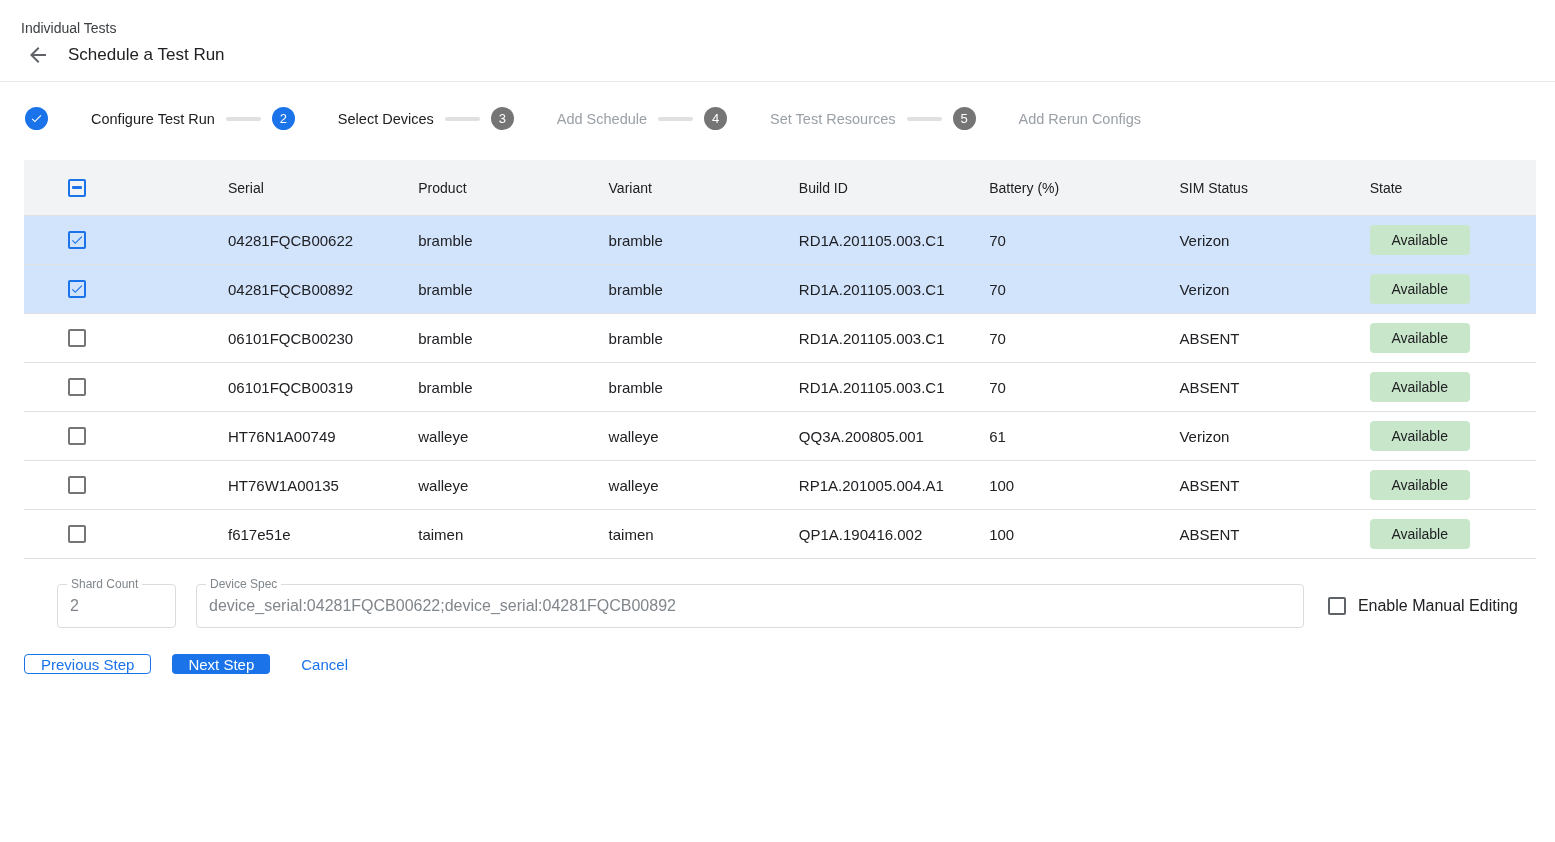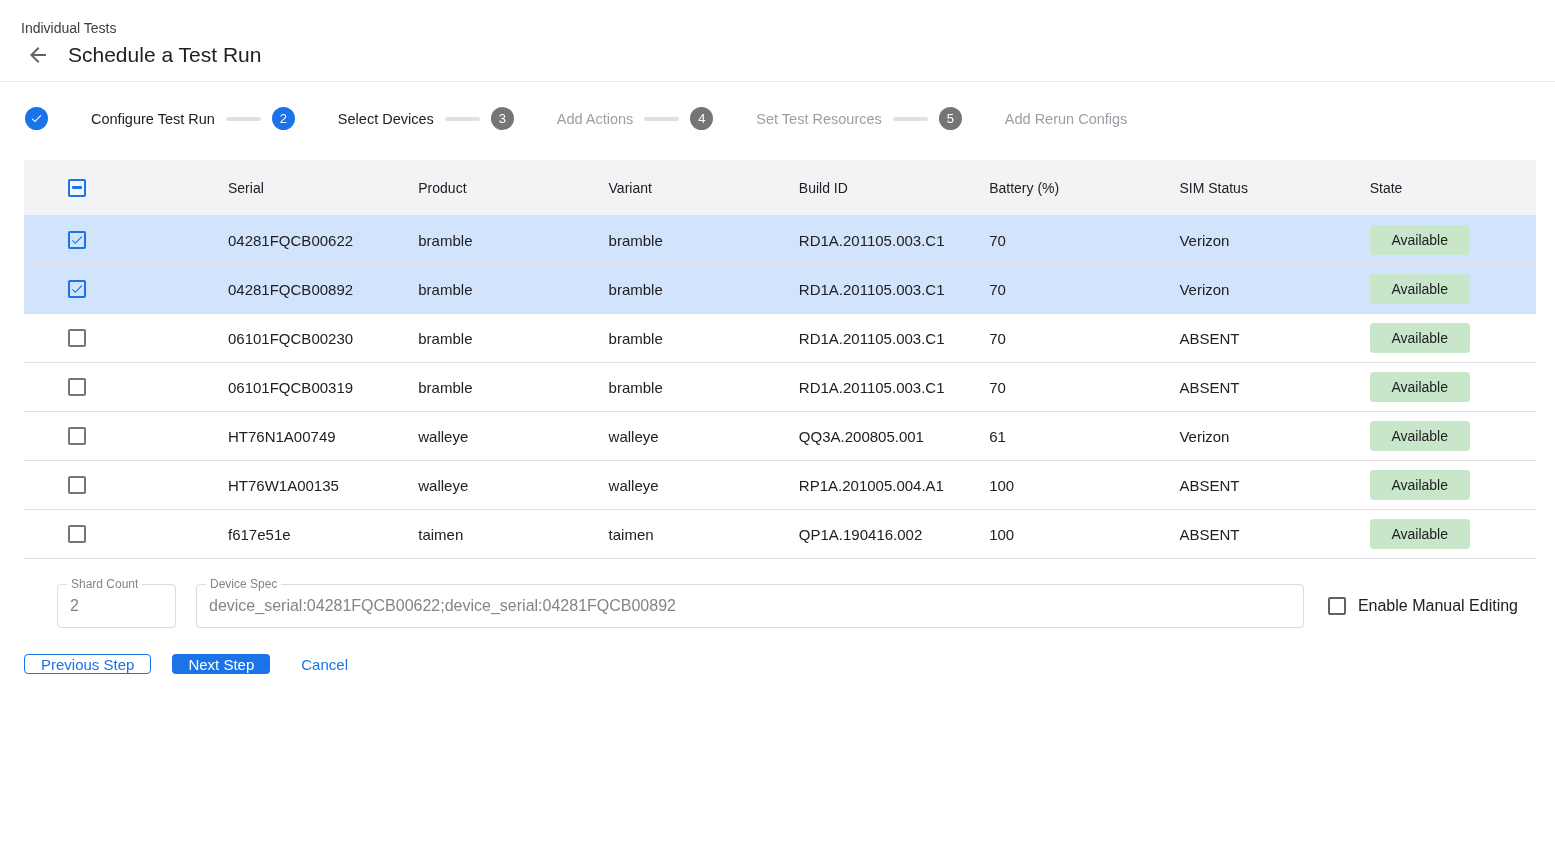--- a/index.html
+++ b/index.html
@@ -22,21 +22,21 @@
     width:1555px;height:842px;overflow:hidden;background:#fff;
     font-family:"Liberation Sans","DejaVu Sans",sans-serif;color:var(--text);
   }
 
   
   .page-header{padding:20px 24px 0 21px;}
   .breadcrumb{font-size:14px;color:#3c4043;}
   .title-row{display:flex;align-items:center;margin-top:7px;padding-bottom:14px;}
   .back-btn{width:24px;height:24px;margin-left:5px;border:none;background:none;padding:0;cursor:pointer;}
   .back-btn svg{width:24px;height:24px;fill:var(--icon-gray);}
-  .page-title{font-size:21px;font-weight:400;color:var(--text);margin-left:18px;}
+  .page-title{font-size:17px;font-weight:400;color:var(--text);margin-left:18px;}
   .header-divider{border:none;border-top:1px solid #e8eaed;margin:0;}
 
   
   .stepper{display:flex;align-items:center;margin:25px 0 0 25px;height:23px;}
   .step{display:flex;align-items:center;cursor:pointer;gap:33px;}
   .step-circle{
     width:23px;height:23px;border-radius:50%;flex:0 0 23px;
     display:flex;align-items:center;justify-content:center;
     color:#fff;font-size:13px;font-weight:500;background:var(--pending);
   }
@@ -128,21 +128,21 @@
     <div class="step-label">Configure Test Run</div>
   </div>
 <div class="step-connector"></div>
   <div class="step active">
     <div class="step-circle">2</div>
     <div class="step-label">Select Devices</div>
   </div>
 <div class="step-connector"></div>
   <div class="step pending">
     <div class="step-circle">3</div>
-    <div class="step-label">Add Actions</div>
+    <div class="step-label">Add Schedule</div>
   </div>
 <div class="step-connector"></div>
   <div class="step pending">
     <div class="step-circle">4</div>
     <div class="step-label">Set Test Resources</div>
   </div>
 <div class="step-connector"></div>
   <div class="step pending">
     <div class="step-circle">5</div>
     <div class="step-label">Add Rerun Configs</div>

